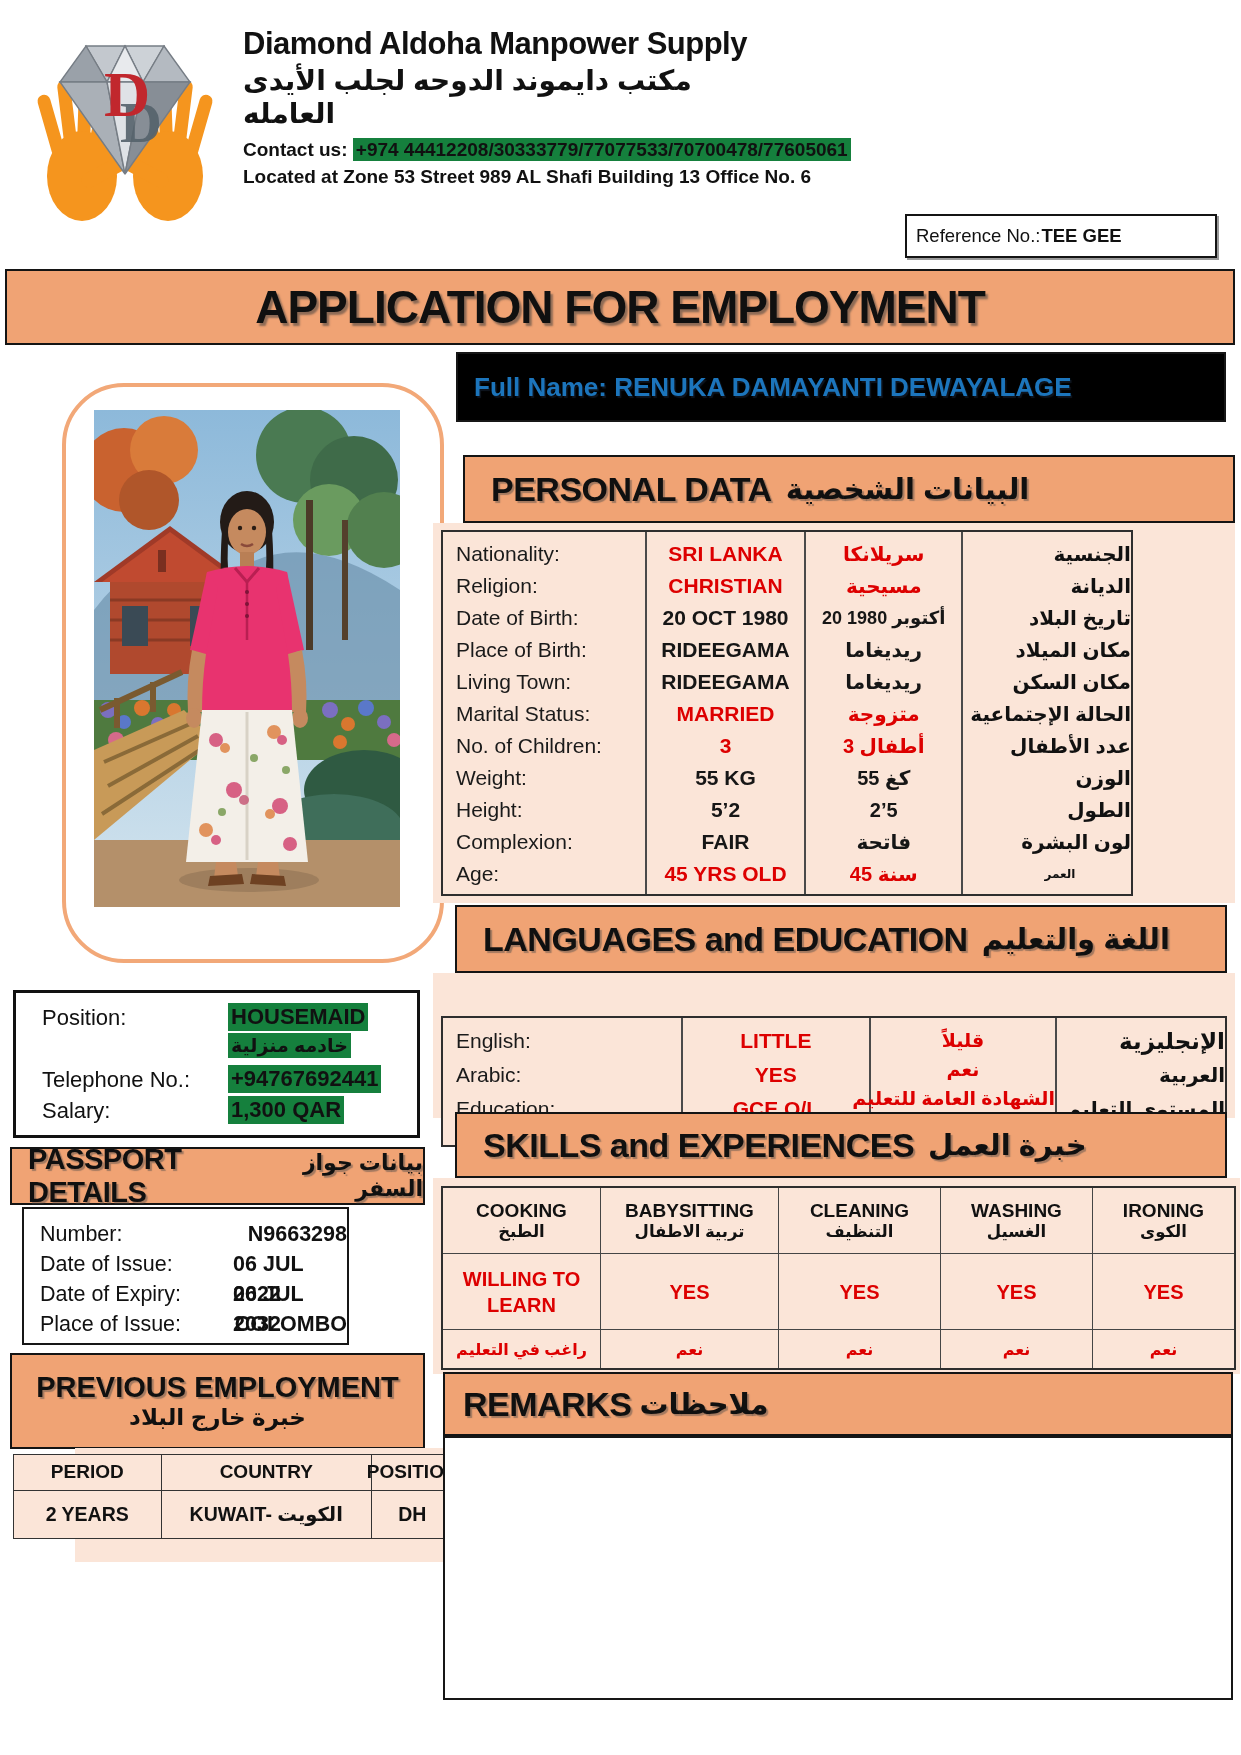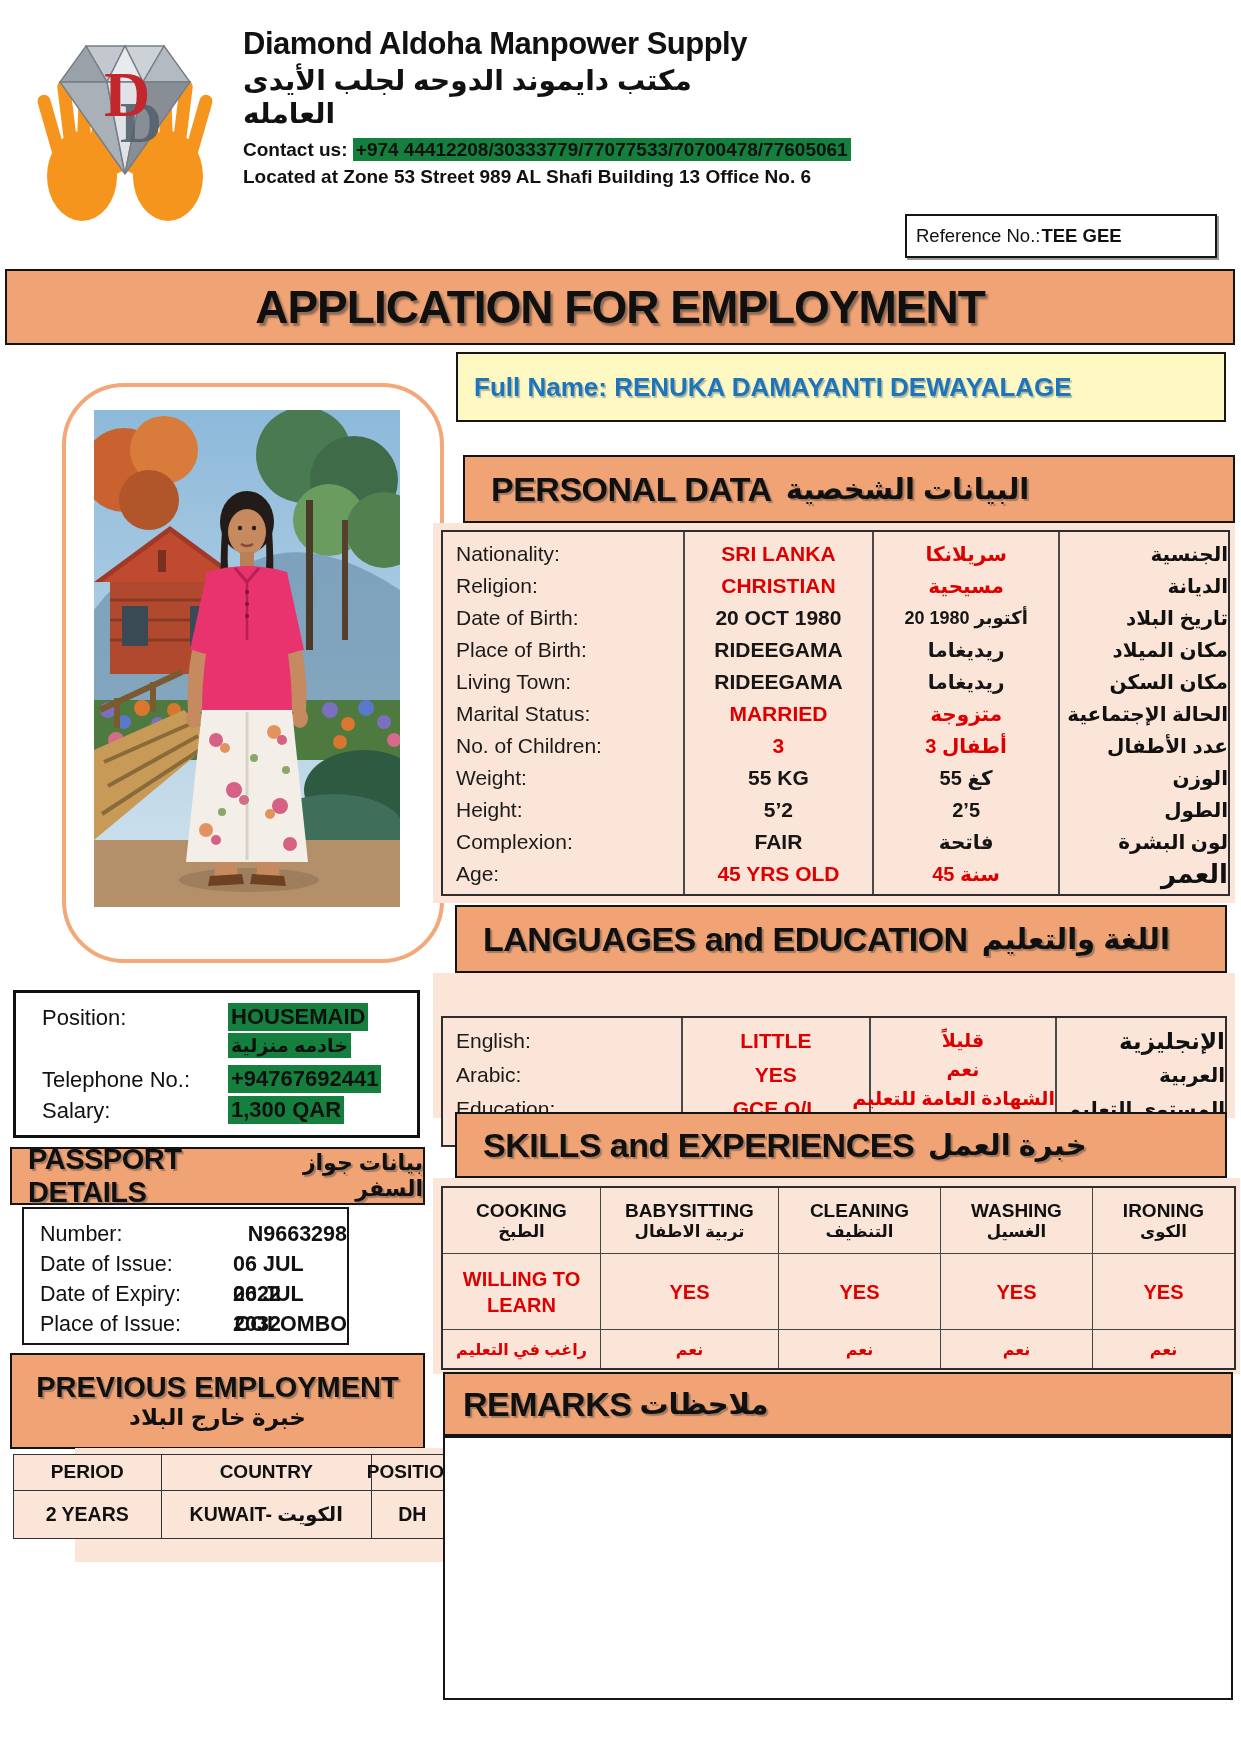--- a/index.html
+++ b/index.html
@@ -19,21 +19,21 @@
   
   .band{background:#F0A374;border:2.5px solid #141414;box-sizing:border-box;
         display:flex;align-items:center;font-weight:bold;color:#101010;}
   .bden{font-size:34px;letter-spacing:-0.5px;text-shadow:2px 2px 1px rgba(70,70,70,.45);}
   .bdar{font-size:29px;margin-left:14px;text-shadow:2px 2px 1px rgba(70,70,70,.45);}
   .title-band{left:5px;top:269px;width:1230px;height:76px;justify-content:center;}
   .title-band .t{font-size:46px;font-weight:bold;letter-spacing:-1px;
                  text-shadow:2.5px 2.5px 2px rgba(60,60,60,.55);}
   
   .fullname{left:456px;top:352px;width:770px;height:70px;border:2.5px solid #161616;
-            box-sizing:border-box;display:flex;align-items:center;padding-left:16px;background:#fef9c3;}
+            box-sizing:border-box;display:flex;align-items:center;padding-left:16px;background:#000000;}
   .fullname .fn{color:#1C75BC;font-size:26px;font-weight:bold;
                 text-shadow:1.5px 1.5px 1px rgba(40,60,90,.35);}
   
   .photo-frame{left:62px;top:383px;width:382px;height:580px;border:4px solid #F2A878;
                border-radius:62px;box-sizing:border-box;background:#fff;}
   .photo{left:94px;top:410px;width:306px;height:497px;}
   
   .panel{background:#FBE5D8;}
   .tbl{display:flex;border:2px solid #2e2e2e;box-sizing:border-box;background:#FBE5D8;}
   .tcol{box-sizing:border-box;padding-top:6px;}
@@ -251,21 +251,21 @@
       <path d="M116,466 L148,464 L150,474 L114,476 Z" fill="#6e4122"></path>
       <path d="M158,464 L190,466 L192,476 L156,474 Z" fill="#6e4122"></path>
     </g>
   </svg>
 
   <div class="abs band" style="left:463px;top:455px;width:772px;height:68px;padding-left:26px;">
     <span class="bden">PERSONAL DATA</span>
     <span class="bdar" dir="rtl">البيانات الشخصية</span>
   </div>
   <div class="abs panel" style="left:433px;top:523px;width:802px;height:380px;"></div>
-  <div class="abs tbl" style="left:441px;top:530px;width:789px;height:366px;">
+  <div class="abs tbl" style="left:441px;top:530px;width:692px;height:366px;">
     <div class="tcol" style="width:240px;">
       <div class="ln lab">Nationality:</div>
       <div class="ln lab">Religion:</div>
       <div class="ln lab">Date of Birth:</div>
       <div class="ln lab">Place of Birth:</div>
       <div class="ln lab">Living Town:</div>
       <div class="ln lab">Marital Status:</div>
       <div class="ln lab">No. of Children:</div>
       <div class="ln lab">Weight:</div>
       <div class="ln lab">Height:</div>
@@ -302,21 +302,21 @@
       <div class="ln rgt" style="font-size:20px;padding-left:10px;padding-right:0;">الجنسية</div>
       <div class="ln rgt" style="font-size:20px;padding-left:10px;padding-right:0;">الديانة</div>
       <div class="ln rgt" style="font-size:20px;padding-left:10px;padding-right:0;">تاريخ البلاد</div>
       <div class="ln rgt" style="font-size:20px;padding-left:10px;padding-right:0;">مكان الميلاد</div>
       <div class="ln rgt" style="font-size:20px;padding-left:10px;padding-right:0;">مكان السكن</div>
       <div class="ln rgt" style="font-size:20px;padding-left:10px;padding-right:0;">الحالة الإجتماعية</div>
       <div class="ln rgt" style="font-size:20px;padding-left:10px;padding-right:0;">عدد الأطفال</div>
       <div class="ln rgt" style="font-size:20px;padding-left:10px;padding-right:0;">الوزن</div>
       <div class="ln rgt" style="font-size:20px;padding-left:10px;padding-right:0;">الطول</div>
       <div class="ln rgt" style="font-size:20px;padding-left:10px;padding-right:0;">لون البشرة</div>
-      <div class="ln rgt" style="font-size:26px;padding-left:26px;padding-right:0;">العمر</div>
+      <div class="ln rgt" style="font-size:12px;padding-left:26px;padding-right:0;text-align:center;">العمر</div>
     </div>
   </div>
 
   <div class="abs band" style="left:455px;top:905px;width:772px;height:68px;padding-left:26px;">
     <span class="bden">LANGUAGES and EDUCATION</span>
     <span class="bdar" dir="rtl">اللغة والتعليم</span>
   </div>
   <div class="abs panel" style="left:433px;top:973px;width:802px;height:145px;"></div>
   <div class="abs tbl" style="left:441px;top:980px;width:786px;height:131px;margin-top:36px;">
     <div class="tcol" style="width:240px;">

